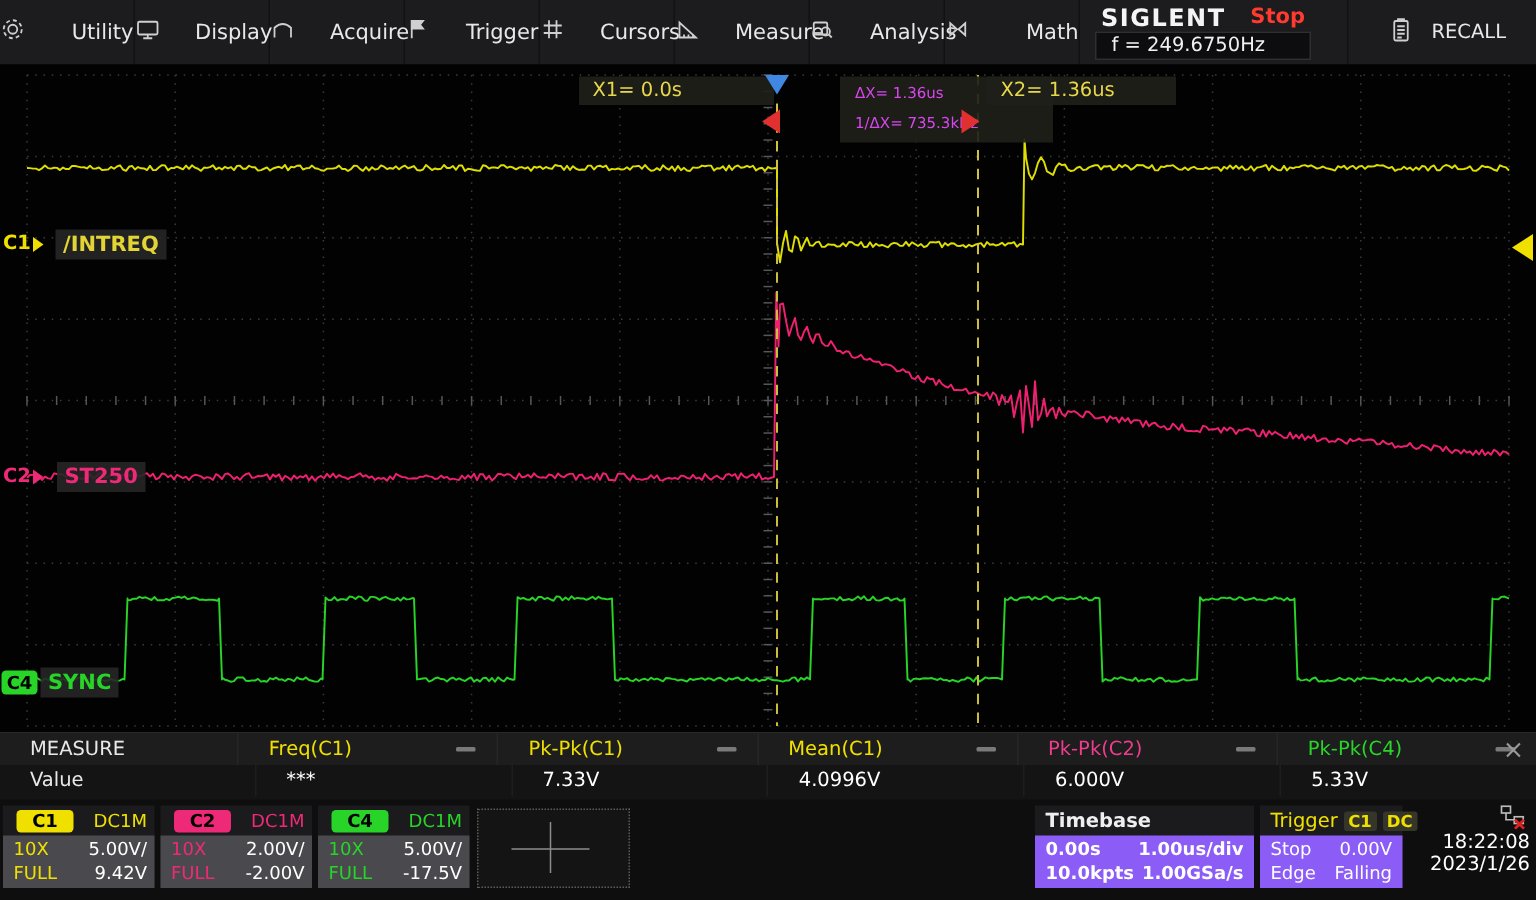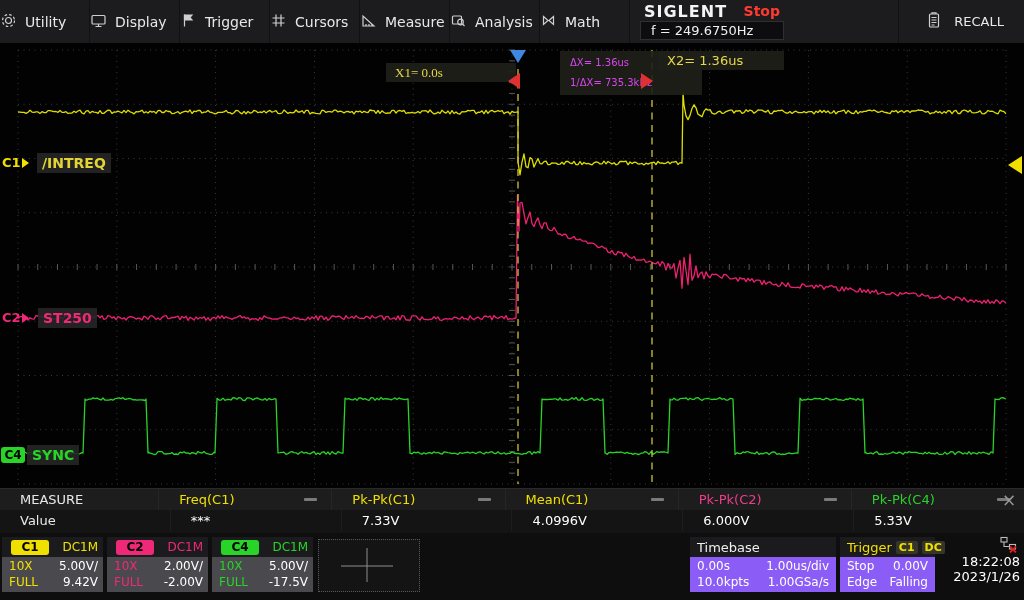--- a/index.html
+++ b/index.html
@@ -1,21 +1,21 @@
 <!DOCTYPE html>
 <html><head>
 <meta charset="utf-8">
 <style>
   html,body{margin:0;padding:0;background:#000;}
   body{width:1024px;height:600px;position:relative;overflow:hidden;
        font-family:"DejaVu Sans","Liberation Sans",sans-serif;color:#ddd;}
   
   .topbar{position:absolute;top:0;left:0;width:1024px;height:43px;background:#1c1c1e;
           display:flex;align-items:stretch;}
-  .mitem{width:89px;display:flex;align-items:center;justify-content:flex-start;gap:8px;
+  .mitem{width:89px;display:flex;align-items:center;justify-content:space-between;gap:23px;
          border-right:1px solid #111;font-size:14px;color:#e8e8e8;cursor:pointer;}
   .mitem svg{flex:0 0 auto;}
   .logo-block{width:152px;margin-left:6px;display:flex;flex-direction:column;justify-content:center;}
   .logo-row{display:flex;align-items:center;justify-content:space-between;padding:0 8px;height:20px;}
   .brand{font-weight:bold;font-size:16px;letter-spacing:1px;color:#f4f4f4;}
   .stop{color:#ff3b30;font-weight:bold;font-size:14px;cursor:pointer;}
   .freq-box{background:#0d0d0f;border:1px solid #2e2e33;text-align:left;font-size:13px;
             color:#f0f0f0;margin:0 4px 2px 4px;padding:1px 10px;}
   .recall{margin-left:auto;margin-right:20px;display:flex;align-items:center;gap:12px;
           font-size:13px;color:#e8e8e8;cursor:pointer;border-left:1px solid #111;padding-left:26px;}
@@ -85,20 +85,26 @@
           <circle cx="8.5" cy="8.5" r="6" stroke-dasharray="2.6 2.1"></circle>
         </svg></span>
     <span>Utility</span>
   </div>
   <div class="mitem">
     <span><svg width="17" height="17" viewBox="0 0 17 17" fill="none" stroke="#cfcfcf" stroke-width="1.2">
           <rect x="2" y="3.5" width="13" height="8.5" rx="1"></rect>
           <path d="M8.5 12v2.5M5.5 14.5h6"></path>
         </svg></span>
     <span>Display</span>
+  </div>
+  <div class="mitem">
+    <span><svg width="17" height="17" viewBox="0 0 17 17" fill="none" stroke="#cfcfcf" stroke-width="1.2">
+          <path d="M3 14V7.5Q8.5 2.5 14 7.5V14"></path>
+        </svg></span>
+    <span>Acquire</span>
   </div>
   <div class="mitem">
     <span><svg width="17" height="17" viewBox="0 0 17 17" fill="none" stroke="#cfcfcf" stroke-width="1.2">
           <path d="M4.5 2.5v12"></path>
           <path d="M4.5 3h7.5l-2 2.5 2 2.5H4.5z" fill="#cfcfcf"></path>
         </svg></span>
     <span>Trigger</span>
   </div>
   <div class="mitem">
     <span><svg width="17" height="17" viewBox="0 0 17 17" fill="none" stroke="#cfcfcf" stroke-width="1.2">
@@ -261,21 +267,21 @@
       <polyline points="18.0,410.2 20.0,410.7 22.0,410.4 24.0,408.5 26.0,409.8 28.0,411.0 30.0,409.3 32.0,410.3 34.0,410.9 36.0,411.4 38.0,409.5 40.0,410.9 42.0,409.2 44.0,411.0 46.0,411.1 48.0,410.4 50.0,410.2 52.0,408.9 54.0,408.7 56.0,409.3 58.0,411.0 60.0,409.2 62.0,410.7 64.0,410.2 66.0,410.2 68.0,410.4 70.0,411.0 72.0,410.5 74.0,409.8 76.0,410.5 78.0,411.1 80.0,410.6 82.0,409.6 83.0,410.0 85.0,356.0 85.0,357.2 87.0,357.0 89.0,356.1 91.0,356.2 93.0,354.9 95.0,355.7 97.0,355.2 99.0,356.1 101.0,357.0 103.0,355.0 105.0,357.2 107.0,357.2 109.0,357.2 111.0,356.3 113.0,357.2 115.0,355.7 117.0,355.4 119.0,354.8 121.0,355.6 123.0,354.7 125.0,356.4 127.0,356.0 129.0,355.3 131.0,355.8 133.0,356.9 135.0,356.7 137.0,357.1 139.0,356.8 141.0,356.8 143.0,357.0 145.0,357.5 146.0,356.0 148.0,410.0 148.0,408.7 150.0,410.2 152.0,410.7 154.0,411.5 156.0,411.1 158.0,408.7 160.0,408.6 162.0,408.6 164.0,410.9 166.0,411.0 168.0,410.6 170.0,410.7 172.0,409.6 174.0,411.4 176.0,411.0 178.0,411.5 180.0,409.1 182.0,409.9 184.0,408.7 186.0,410.1 188.0,409.9 190.0,411.0 192.0,409.6 194.0,410.0 196.0,411.1 198.0,408.5 200.0,409.7 202.0,410.0 204.0,408.6 206.0,410.3 208.0,410.8 210.0,411.4 212.0,411.4 214.0,409.3 215.0,410.0 217.0,356.0 217.0,355.3 219.0,357.1 221.0,357.0 223.0,355.1 225.0,357.4 227.0,356.5 229.0,356.4 231.0,357.0 233.0,354.7 235.0,355.0 237.0,356.3 239.0,354.6 241.0,355.1 243.0,357.3 245.0,357.5 247.0,354.9 249.0,354.9 251.0,355.5 253.0,356.9 255.0,355.6 257.0,354.9 259.0,355.9 261.0,356.7 263.0,357.1 265.0,355.6 267.0,357.4 269.0,355.4 271.0,356.6 273.0,356.4 275.0,355.7 276.0,356.0 278.0,410.0 278.0,409.8 280.0,409.7 282.0,409.3 284.0,409.1 286.0,411.4 288.0,410.6 290.0,409.2 292.0,408.7 294.0,409.7 296.0,409.8 298.0,411.3 300.0,409.5 302.0,408.7 304.0,410.2 306.0,409.3 308.0,410.3 310.0,411.0 312.0,409.6 314.0,408.6 316.0,411.4 318.0,410.0 320.0,411.4 322.0,409.1 324.0,408.8 326.0,411.1 328.0,409.0 330.0,411.5 332.0,408.5 334.0,410.2 336.0,411.2 338.0,408.7 340.0,409.7 342.0,410.2 343.0,410.0 345.0,356.0 345.0,355.1 347.0,356.2 349.0,355.6 351.0,356.7 353.0,356.9 355.0,355.4 357.0,357.4 359.0,354.9 361.0,355.0 363.0,356.4 365.0,355.6 367.0,356.6 369.0,357.5 371.0,354.6 373.0,354.8 375.0,357.2 377.0,355.3 379.0,356.9 381.0,354.5 383.0,356.3 385.0,355.6 387.0,356.0 389.0,356.0 391.0,356.9 393.0,356.0 395.0,354.9 397.0,356.5 399.0,354.9 401.0,356.0 403.0,356.2 405.0,356.6 407.0,356.2 408.0,356.0 410.0,410.0 410.0,410.2 412.0,410.8 414.0,409.2 416.0,409.9 418.0,409.1 420.0,410.6 422.0,411.1 424.0,409.7 426.0,411.0 428.0,409.9 430.0,409.5 432.0,410.6 434.0,408.8 436.0,410.0 438.0,409.4 440.0,410.3 442.0,411.2 444.0,409.0 446.0,409.2 448.0,409.6 450.0,409.8 452.0,410.7 454.0,410.1 456.0,410.7 458.0,411.3 460.0,409.5 462.0,410.3 464.0,409.8 466.0,409.5 468.0,409.1 470.0,410.3 472.0,409.2 474.0,409.6 476.0,410.7 478.0,409.3 480.0,408.8 482.0,410.0 484.0,411.0 486.0,409.2 488.0,410.0 490.0,409.2 492.0,408.7 494.0,410.3 496.0,410.5 498.0,408.8 500.0,410.5 502.0,410.8 504.0,409.7 506.0,411.2 508.0,410.3 510.0,410.4 512.0,409.0 514.0,410.0 516.0,410.5 518.0,410.5 520.0,410.9 522.0,411.4 524.0,410.6 526.0,410.7 528.0,408.9 530.0,408.6 532.0,411.3 534.0,408.9 536.0,410.1 538.0,408.6 540.0,410.0 542.0,356.0 542.0,356.4 544.0,356.5 546.0,356.5 548.0,356.7 550.0,356.1 552.0,356.3 554.0,355.9 556.0,355.9 558.0,357.2 560.0,355.0 562.0,357.2 564.0,356.8 566.0,356.3 568.0,357.3 570.0,356.2 572.0,354.7 574.0,356.3 576.0,354.5 578.0,357.1 580.0,357.0 582.0,354.7 584.0,357.1 586.0,357.4 588.0,356.8 590.0,355.7 592.0,355.5 594.0,357.4 596.0,356.4 598.0,355.9 600.0,357.4 602.0,357.2 603.0,356.0 605.0,410.0 605.0,409.4 607.0,411.4 609.0,409.6 611.0,409.4 613.0,409.8 615.0,409.3 617.0,409.2 619.0,409.3 621.0,409.0 623.0,409.7 625.0,410.3 627.0,409.3 629.0,410.4 631.0,410.3 633.0,411.3 635.0,410.3 637.0,411.0 639.0,411.5 641.0,410.2 643.0,410.1 645.0,408.6 647.0,409.4 649.0,411.4 651.0,408.6 653.0,411.4 655.0,410.1 657.0,408.6 659.0,409.3 661.0,409.0 663.0,409.0 665.0,409.0 667.0,409.6 668.0,410.0 670.0,356.0 670.0,356.8 672.0,356.9 674.0,355.2 676.0,356.8 678.0,357.2 680.0,355.7 682.0,355.3 684.0,355.3 686.0,354.8 688.0,356.9 690.0,355.2 692.0,356.3 694.0,356.4 696.0,354.8 698.0,354.6 700.0,356.3 702.0,357.4 704.0,355.9 706.0,355.7 708.0,355.3 710.0,356.0 712.0,356.7 714.0,356.1 716.0,356.4 718.0,355.7 720.0,354.7 722.0,356.3 724.0,355.5 726.0,357.1 728.0,357.1 730.0,355.5 732.0,355.7 733.0,356.0 735.0,410.0 735.0,411.4 737.0,409.7 739.0,410.6 741.0,410.6 743.0,408.9 745.0,409.6 747.0,408.5 749.0,409.1 751.0,410.0 753.0,410.2 755.0,410.8 757.0,408.8 759.0,411.3 761.0,410.3 763.0,410.9 765.0,409.8 767.0,409.6 769.0,411.5 771.0,409.9 773.0,408.8 775.0,409.2 777.0,411.4 779.0,410.6 781.0,411.5 783.0,411.2 785.0,411.4 787.0,410.6 789.0,409.8 791.0,410.7 793.0,410.6 795.0,410.2 797.0,409.9 798.0,410.0 800.0,356.0 800.0,355.1 802.0,357.5 804.0,356.6 806.0,356.8 808.0,355.9 810.0,356.6 812.0,356.7 814.0,355.5 816.0,355.4 818.0,355.9 820.0,355.3 822.0,356.7 824.0,356.7 826.0,355.1 828.0,355.6 830.0,357.1 832.0,356.7 834.0,356.2 836.0,355.5 838.0,356.9 840.0,356.6 842.0,357.1 844.0,357.3 846.0,356.0 848.0,356.5 850.0,355.1 852.0,356.0 854.0,356.0 856.0,357.3 858.0,355.6 860.0,357.1 862.0,356.8 863.0,356.0 865.0,410.0 865.0,408.6 867.0,410.6 869.0,410.4 871.0,409.9 873.0,411.0 875.0,409.3 877.0,408.7 879.0,411.3 881.0,411.0 883.0,411.4 885.0,410.5 887.0,411.1 889.0,410.7 891.0,410.0 893.0,408.9 895.0,410.0 897.0,410.4 899.0,409.1 901.0,409.7 903.0,411.3 905.0,409.1 907.0,410.0 909.0,408.6 911.0,409.3 913.0,409.4 915.0,409.3 917.0,409.5 919.0,410.4 921.0,410.4 923.0,411.0 925.0,409.2 927.0,410.7 929.0,409.2 931.0,410.7 933.0,410.3 935.0,411.1 937.0,409.4 939.0,411.4 941.0,411.4 943.0,411.1 945.0,409.1 947.0,411.2 949.0,410.1 951.0,408.6 953.0,408.8 955.0,411.5 957.0,409.4 959.0,408.7 961.0,409.6 963.0,411.0 965.0,409.8 967.0,411.0 969.0,408.7 971.0,411.2 973.0,409.6 975.0,410.1 977.0,411.0 979.0,409.2 981.0,410.3 983.0,409.2 985.0,409.9 987.0,410.3 989.0,411.3 991.0,408.8 993.0,410.0 995.0,356.0 995.0,356.4 997.0,356.4 999.0,356.5 1001.0,354.9 1003.0,354.7 1005.0,355.6 1006.0,356.0" fill="none" stroke="#27d427" stroke-width="1.3" stroke-linejoin="round"></polyline>
       <line x1="518" y1="26" x2="518" y2="441" stroke="#cfc23e" stroke-width="1.3" stroke-dasharray="7 5.5"></line>
       <line x1="652" y1="7" x2="652" y2="441" stroke="#cfc23e" stroke-width="1.3" stroke-dasharray="7 5.5"></line>
     </svg>
 
   <div class="tri tri-trigpos"></div>
   <div class="tri tri-x1"></div>
   <div class="tri tri-x2"></div>
   <div class="tri tri-triglevel"></div>
 
-  <div class="cursor-chip" style="left:386px;top:20px;width:112px;font-family:Liberation Serif, serif;">X1= 0.0s</div>
+  <div class="cursor-chip" style="left:386px;top:8px;width:112px;">X1= 0.0s</div>
   <div class="dx-chip" style="left:528px;top:8px;width:122px;">
     <div>ΔX= 1.36us</div>
     <div>1/ΔX= 735.3kHz</div>
   </div>
   <div class="cursor-chip" style="left:658px;top:8px;width:108px;">X2= 1.36us</div>
 
   <div class="chmark" style="top:112px;color:#f0e000;">
     <span>C1</span>
       <i class="tri-s"></i>
   </div>
@@ -378,21 +384,21 @@
         </div>
     </div>
   </div>
 
   <div class="mathbox">
     <svg width="98" height="49" viewBox="0 0 98 49">
       <path d="M22 26H74M48 8v34" stroke="#8d8d8d" stroke-width="1"></path>
     </svg>
   </div>
 
-  <div class="tbox" style="left:690px;width:146px;">
+  <div class="tbox" style="left:690px;width:146px;font-weight:bold;">
     <div class="tbr1">
         <span style="color:#efefef;font-size:13px;">Timebase</span>
       </div>
     <div class="tbrows">
       <div class="chrow">
           <span class="vwhite">0.00s</span>
           <span class="vwhite">1.00us/div</span>
         </div>
       <div class="chrow">
           <span class="vwhite">10.0kpts</span>

